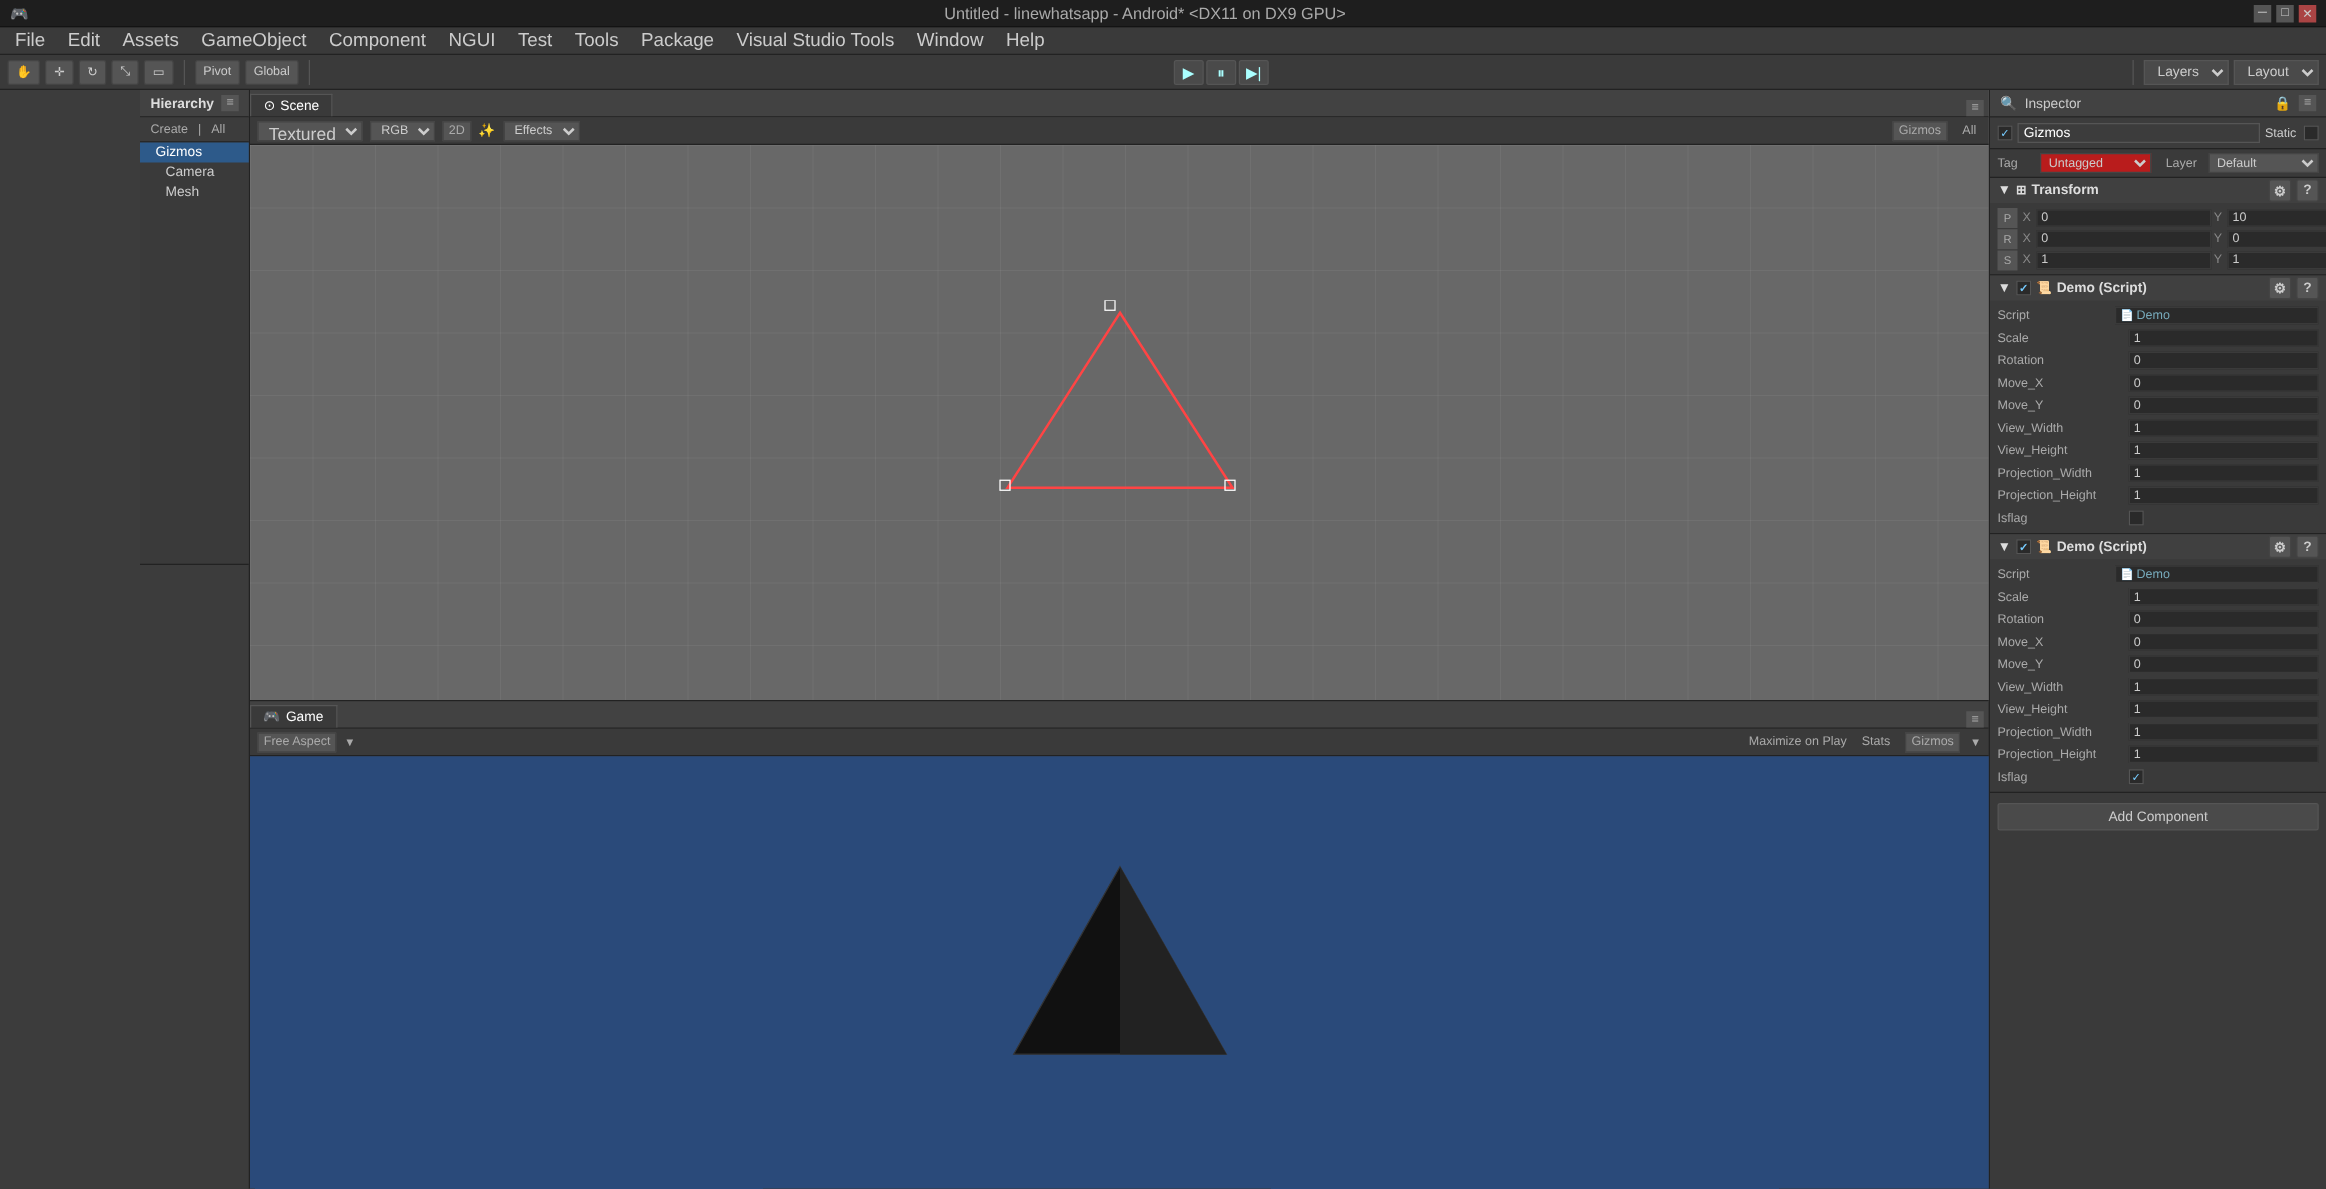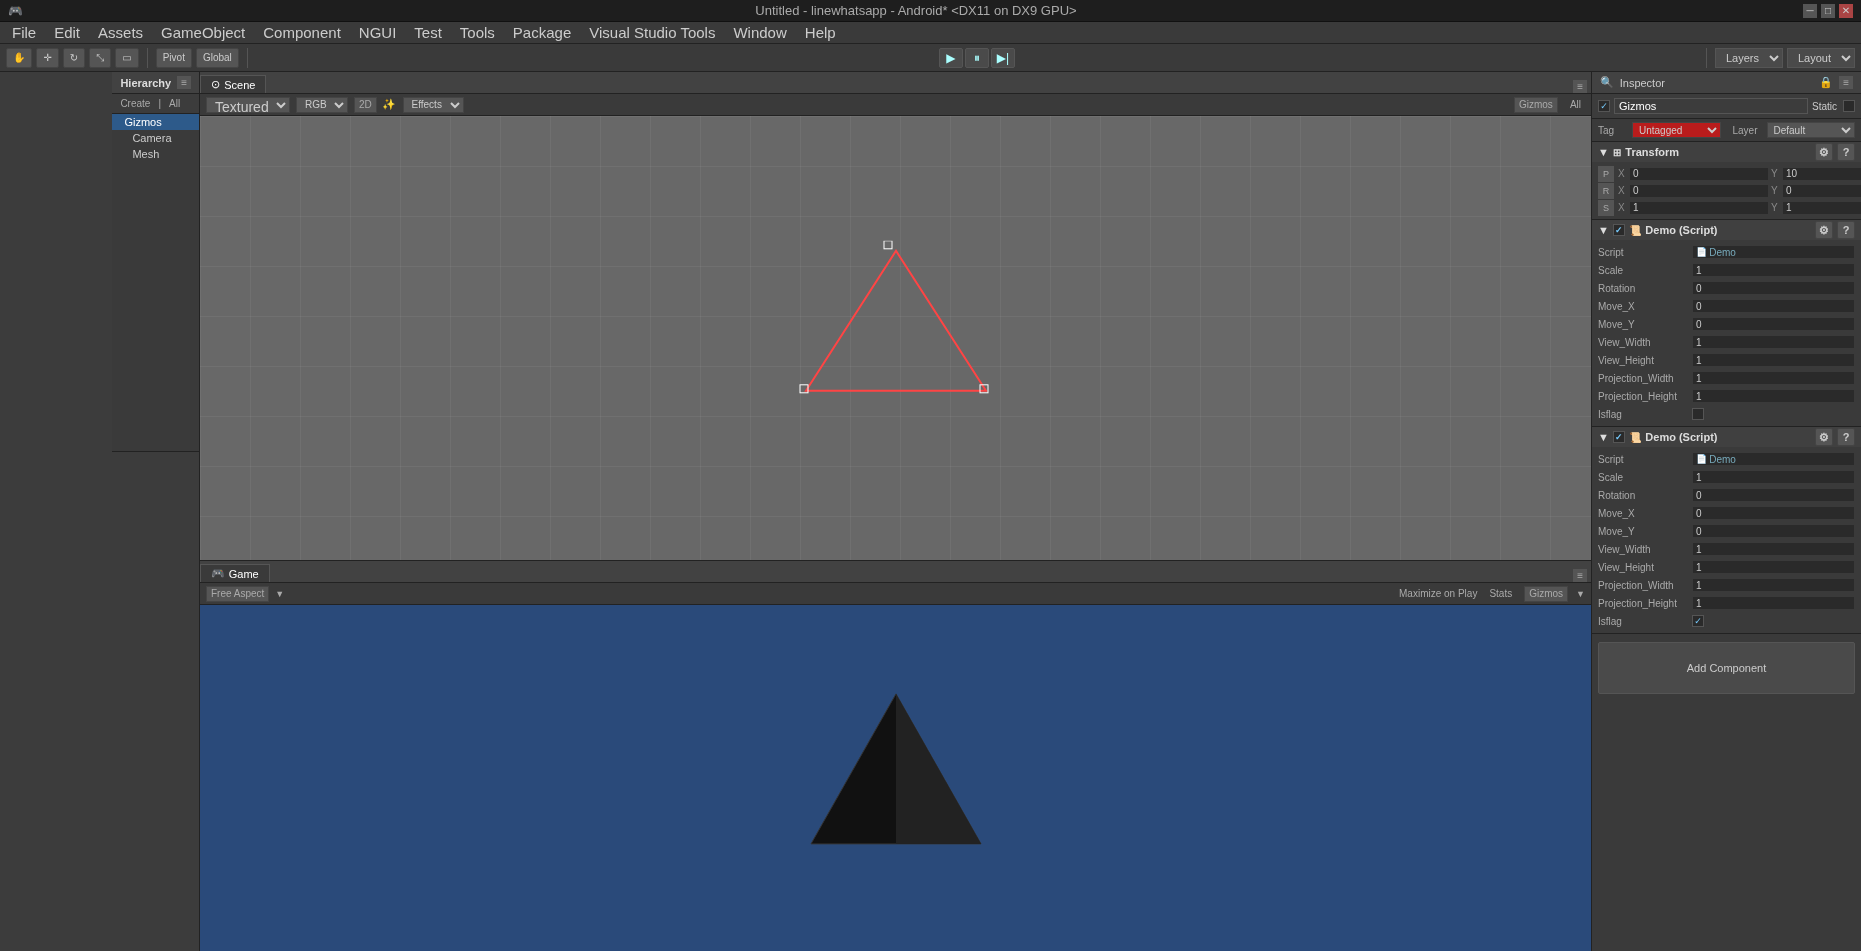--- a/index.html
+++ b/index.html
@@ -272,21 +272,21 @@
       font-weight: bold;
       color: #ddd;
     }
     .component-body { padding: 3px 0; }
 
     .prop-row {
       display: flex;
       align-items: center;
       height: 18px;
       padding: 0 6px;
-      gap: 4px;
+      gap: 15px;
     }
     .prop-label {
       width: 90px;
       font-size: 10px;
       color: #aaa;
       flex-shrink: 0;
     }
     .prop-value {
       flex: 1;
       display: flex;
@@ -367,21 +367,21 @@
       border: 1px solid #555;
       display: flex; align-items: center; justify-content: center;
       font-size: 9px;
     }
     .checkbox-checked::after { content: '✓'; color: #7cf; }
 
     .add-component-btn {
       background: #4a4a4a;
       border: 1px solid #555;
       color: #ccc;
-      padding: 19px;
+      padding: 4px;
       cursor: pointer;
       font-size: 11px;
       margin: 8px 6px;
       text-align: center;
       border-radius: 2px;
     }
 
     
     .tab {
       display: inline-flex;

